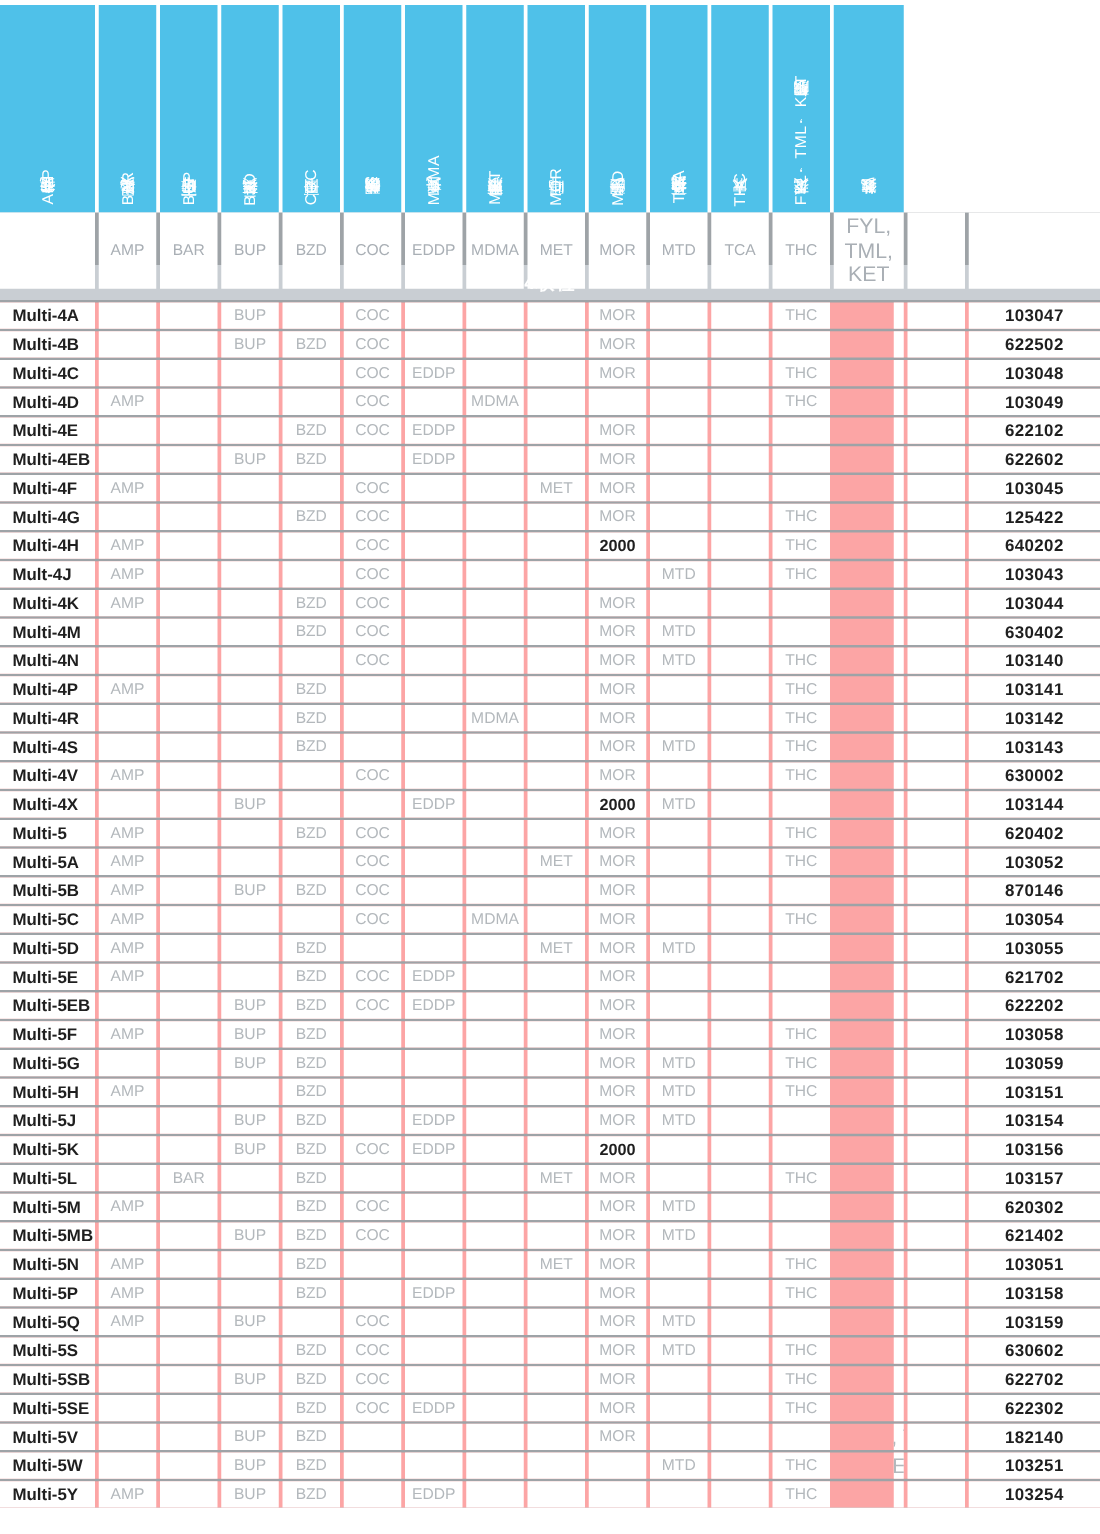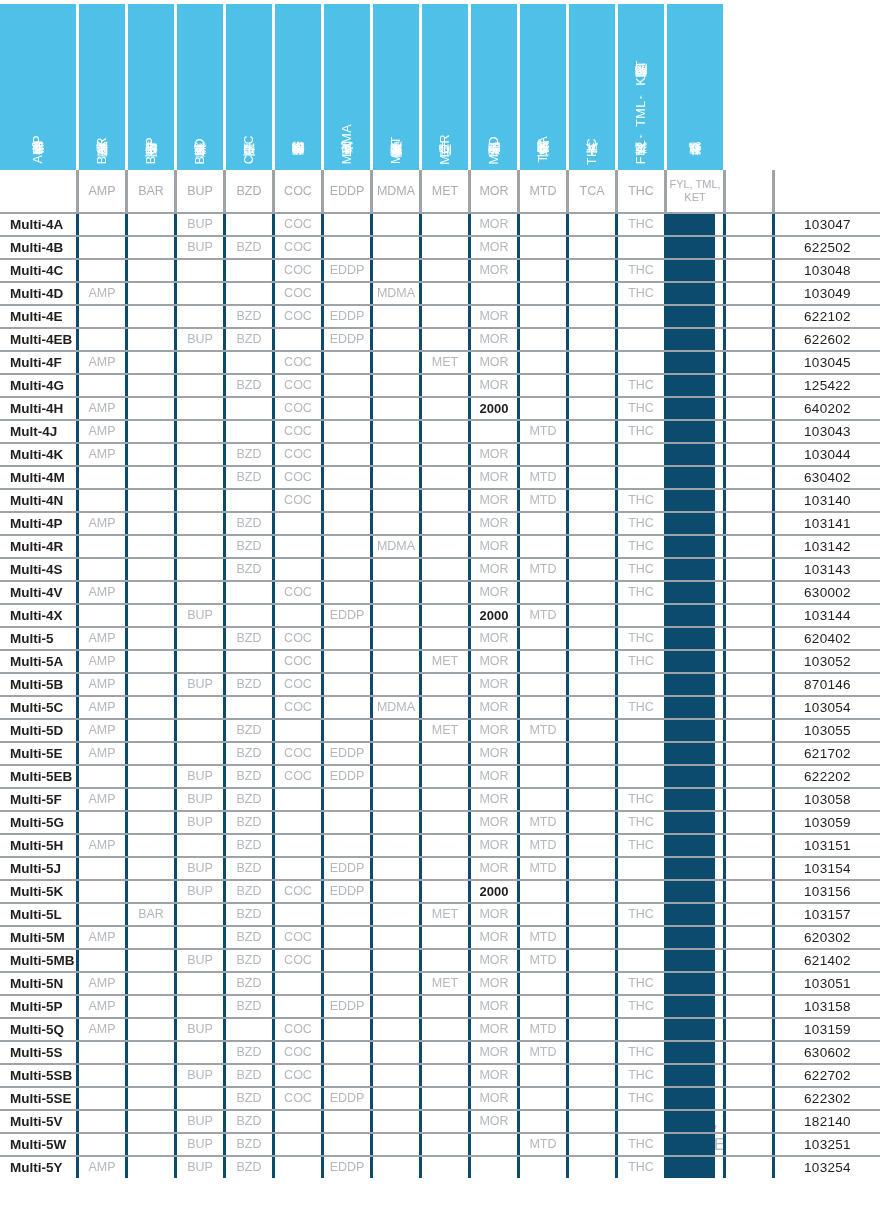--- a/index.html
+++ b/index.html
@@ -33,42 +33,42 @@
   .thead .cell.catalog{align-items:flex-end;justify-content:center;}
   .thead .cell.catalog .htext{padding-bottom:46px;font-size:13px;letter-spacing:1px;}
 
   
   .subhead{background:#9EA3A7;height:42px;}
   .subhead .cell{
     background:#ffffff;color:#A9AFB5;
     display:flex;align-items:center;justify-content:center;text-align:center;
     font-size:12.5px;line-height:1.15;
   }
-  .subhead .cell.fyl{font-size:11px;padding:1px 2px;}
+  .subhead .cell.fyl{font-size:17px;padding:1px 2px;}
 
   
   .section-bar{
     height:28px;background:#C9CED3;color:#ffffff;
     display:flex;align-items:center;justify-content:center;
     font-size:15px;font-weight:bold;letter-spacing:1px;
   }
 
   
   .rows{background:#9EA3A7;display:flex;flex-direction:column;row-gap:2px;padding-top:2px;}
-  .row{background:#0c4a6e;}
+  .row{background:#fca5a5;}
   .row .cell{
     background:#ffffff;height:21px;line-height:21px;
     display:flex;align-items:center;justify-content:center;
     font-size:12.5px;color:#B3B8BC;overflow:hidden;white-space:nowrap;
   }
   .row .cell.product{
     justify-content:flex-start;padding-left:10px;
     color:#1F1F1F;font-weight:600;font-size:13.5px;
   }
-  .row .cell.catalog{color:#1F1F1F;font-weight:400;font-size:13.5px;letter-spacing:.3px;}
+  .row .cell.catalog{color:#1F1F1F;font-weight:700;font-size:13.5px;letter-spacing:.3px;}
   .row .cell.dark{color:#1F1F1F;font-weight:600;font-size:13px;}
   .row .cell.fylcell{font-size:17px;margin-left:48px;}
 </style>
 </head>
 <body>
 
 <div class="page">
   <div class="grid-row thead" id="thead">
       <div class="cell">
         <span class="vtext">安非他命AMP</span>
@@ -125,20 +125,23 @@
       <div class="cell">MET</div>
       <div class="cell">MOR</div>
       <div class="cell">MTD</div>
       <div class="cell">TCA</div>
       <div class="cell">THC</div>
       <div class="cell fyl">FYL, TML, KET</div>
       <div class="cell"></div>
       <div class="cell"></div>
     </div>
   <div id="sections">
+      <div class="section-bar">
+        <span>4联检</span>
+      </div>
       <div class="rows">
         <div class="grid-row row">
           <div class="cell product">Multi-4A</div>
           <div class="cell"></div>
           <div class="cell"></div>
           <div class="cell">BUP</div>
           <div class="cell"></div>
           <div class="cell">COC</div>
           <div class="cell"></div>
           <div class="cell"></div>

